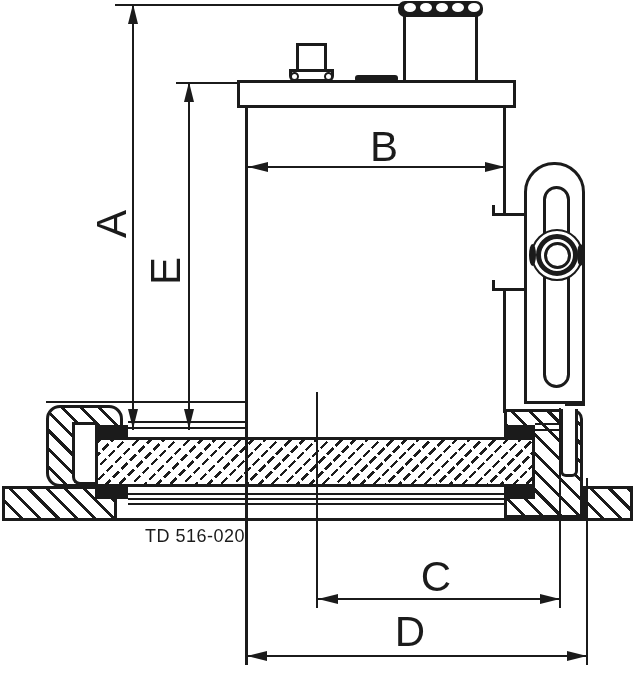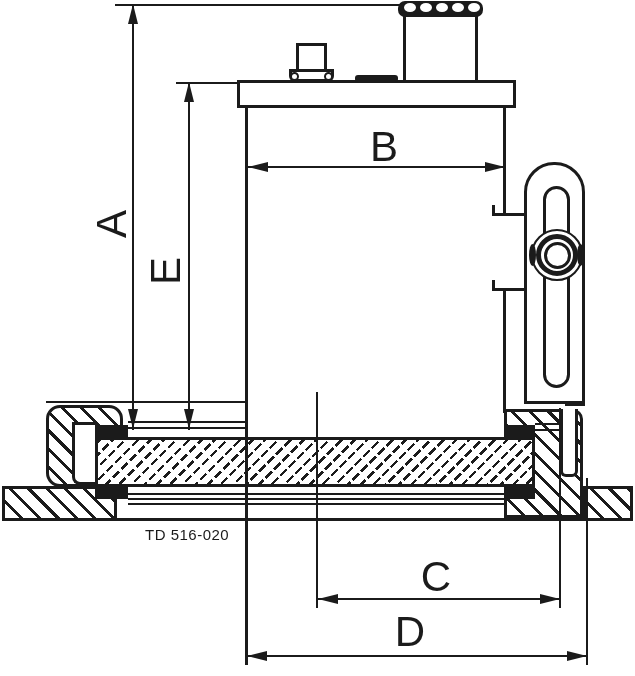--- a/index.html
+++ b/index.html
@@ -19,21 +19,21 @@
   .arrow{position:absolute;width:0;height:0;}
   .arrow.up{border-left:5px solid transparent;border-right:5px solid transparent;border-bottom:20px solid #1b1b1b;}
   .arrow.down{border-left:5px solid transparent;border-right:5px solid transparent;border-top:20px solid #1b1b1b;}
   .arrow.left{border-top:5px solid transparent;border-bottom:5px solid transparent;border-right:20px solid #1b1b1b;}
   .arrow.right{border-top:5px solid transparent;border-bottom:5px solid transparent;border-left:20px solid #1b1b1b;}
   .dim-label{position:absolute;width:44px;height:44px;display:flex;align-items:center;justify-content:center;
              font-size:42px;color:#1b1b1b;line-height:1;}
   .rot{transform:rotate(-90deg);}
   .circle{position:absolute;box-sizing:border-box;border-radius:50%;}
   .dot{position:absolute;width:12px;height:9px;background:#fff;border-radius:50%;}
-  .td-note{position:absolute;font-size:15px;color:#1b1b1b;letter-spacing:0.5px;}
+  .td-note{position:absolute;font-size:18px;color:#1b1b1b;letter-spacing:0.5px;}
 </style>
 </head>
 <body>
 
 <div class="canvas">
 
   <div class="abs outl hatch-wide" style="left:46px;top:405px;width:77px;height:82px;border-radius:14px;"></div>
   <div class="abs outl hatch-wide" style="left:504px;top:409px;width:79px;height:109px;border-radius:0 10px 0 0;"></div>
   <div class="abs outl hatch-wide" style="left:2px;top:486px;width:115px;height:35px;"></div>
   <div class="abs outl hatch-wide" style="left:583px;top:486px;width:50px;height:35px;"></div>

